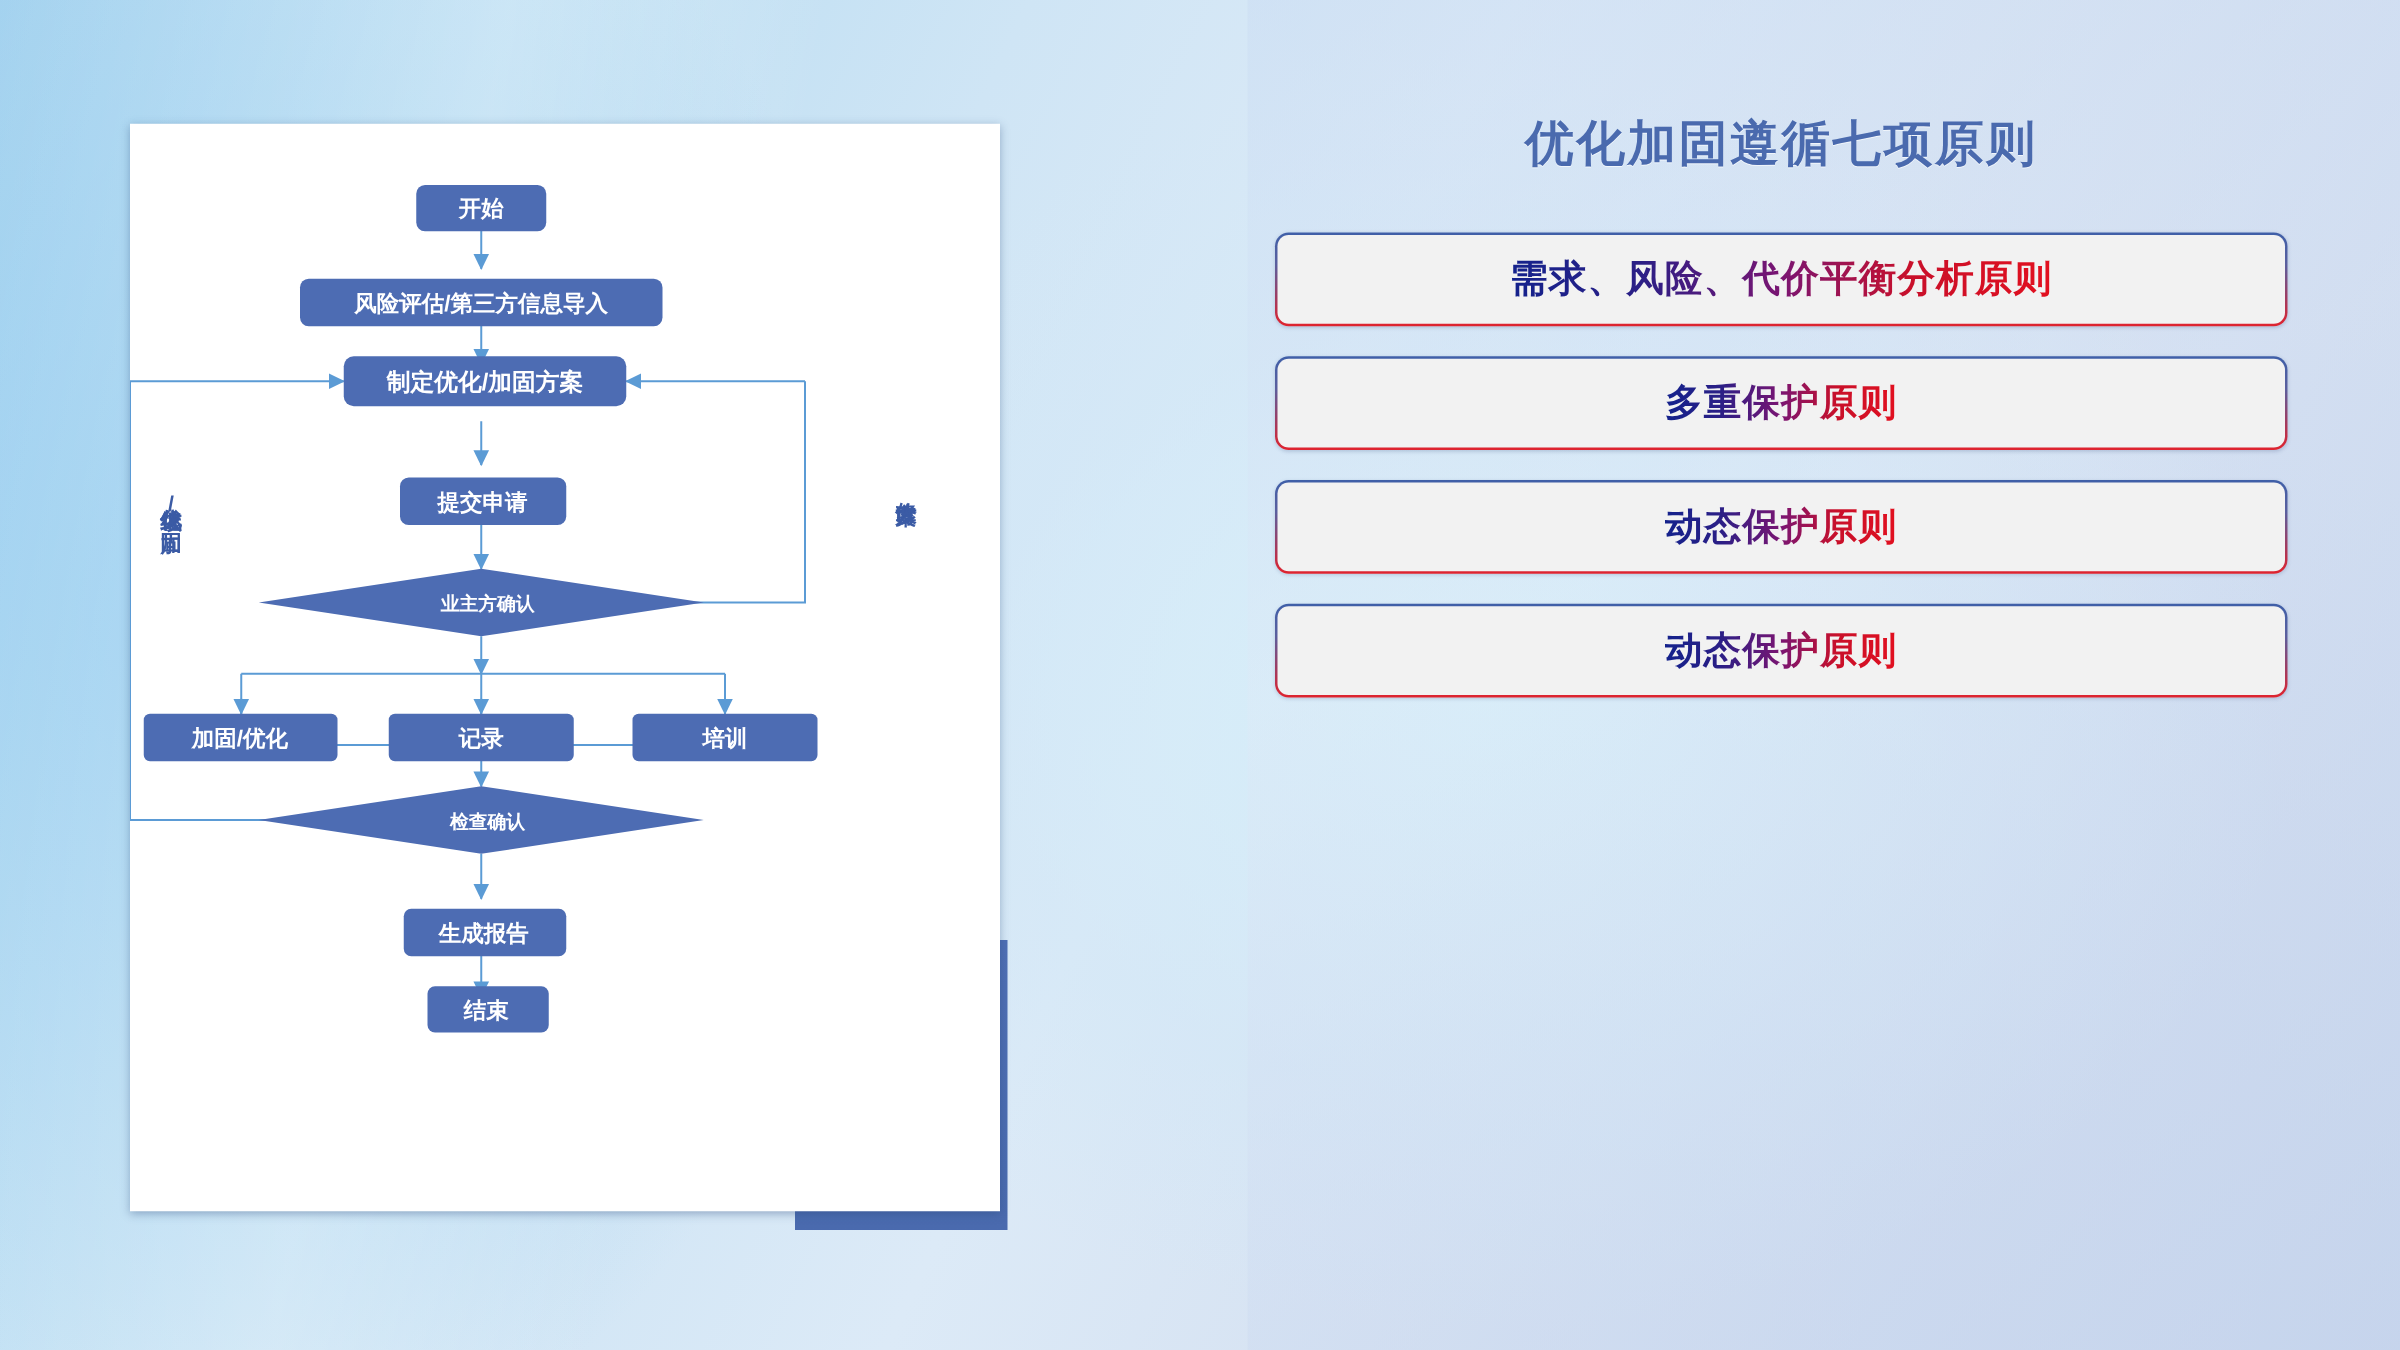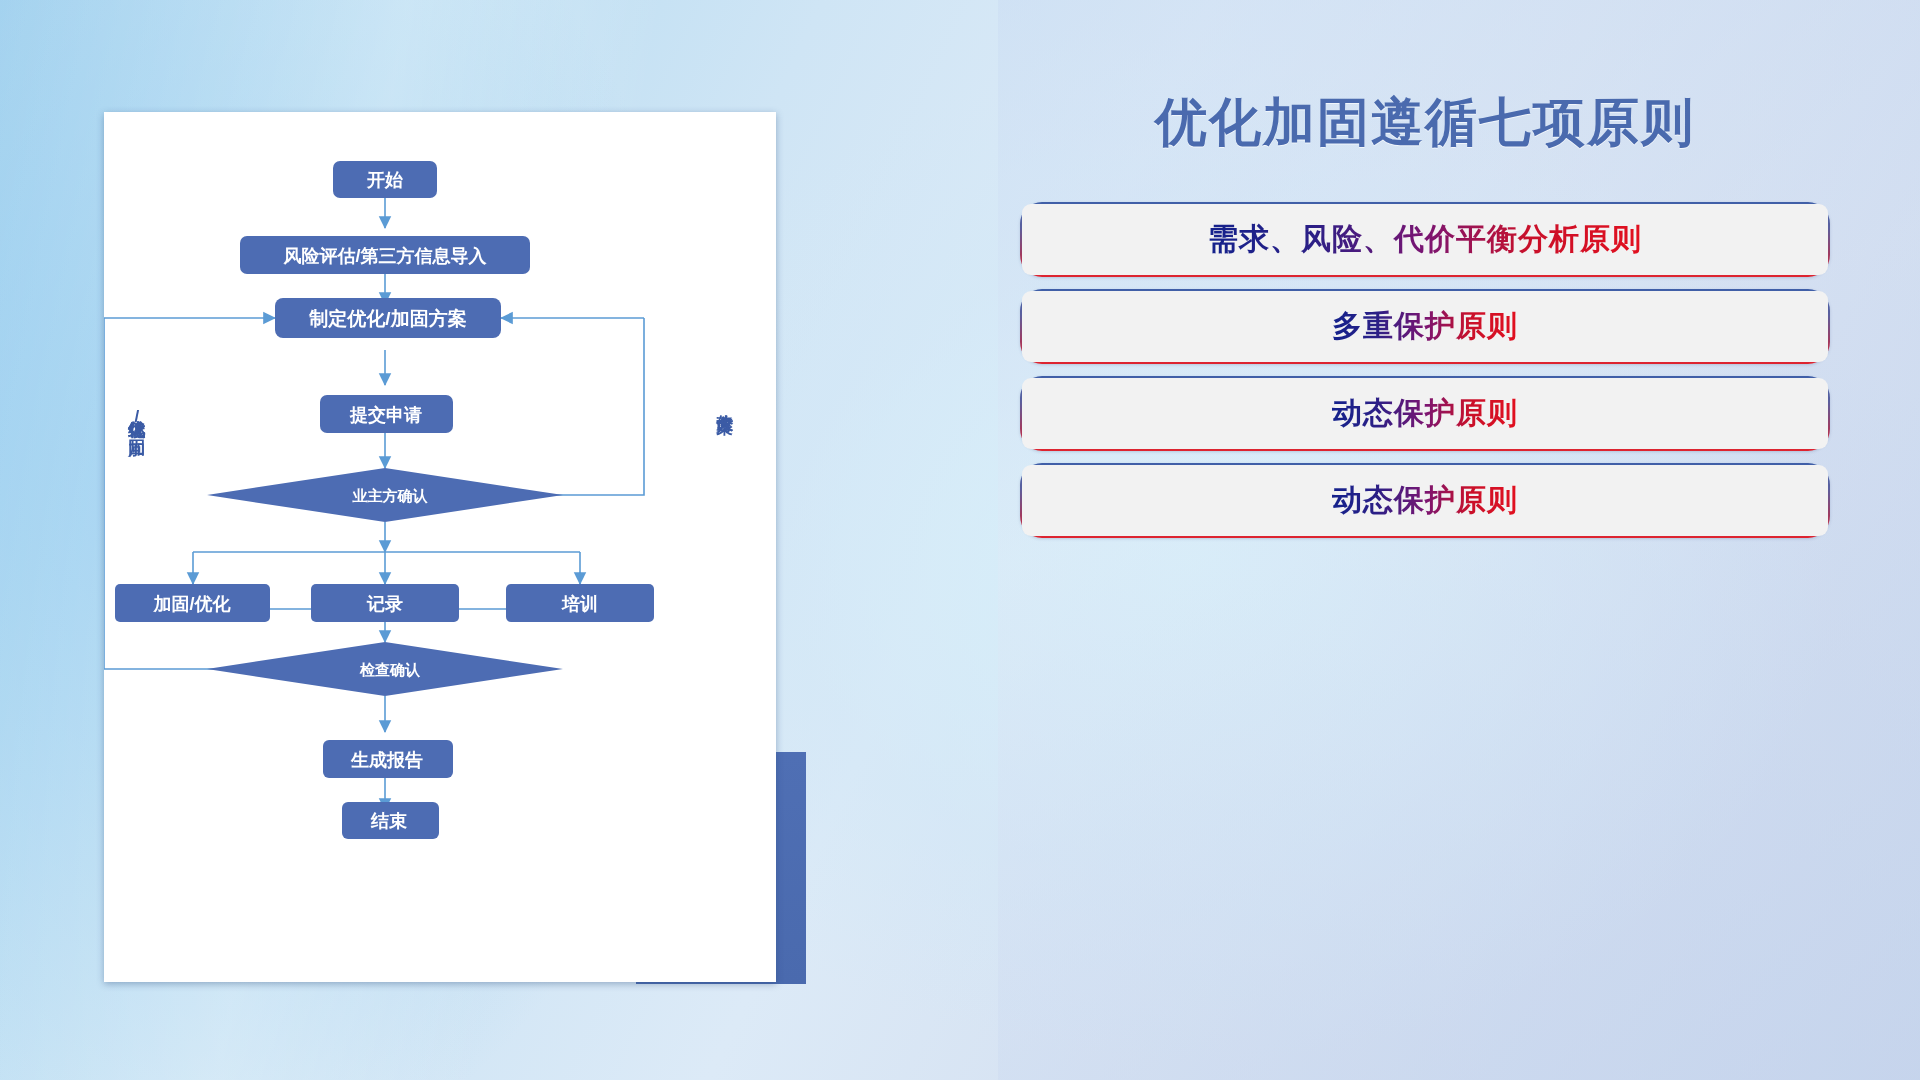--- a/index.html
+++ b/index.html
@@ -24,23 +24,24 @@
     position:absolute;left:0;top:0;width:46%;height:100%;
     background:linear-gradient(100deg, rgba(255,255,255,0) 0%, rgba(255,255,255,.30) 38%, rgba(255,255,255,0) 62%);
   }
 
   
   #flow-accent{
     position:absolute;left:636px;top:752px;width:170px;height:232px;
     background:linear-gradient(180deg,#4f6fb4 0%, #4a6aae 100%);
   }
   #flow-card{
-    position:absolute;left:104px;top:112px;width:672px;height:870px;
+    position:absolute;left:104px;top:99px;width:672px;height:870px;
     background:#ffffff;
     box-shadow:0 2px 7px rgba(40,70,120,.38);
+    padding-left:24px;
   }
   #flow-svg{position:absolute;left:0;top:0;width:672px;height:870px;}
 
   .v-label{
     position:absolute;
     writing-mode:vertical-rl;
     text-orientation:upright;
     font-size:17px;line-height:1.02;
     color:#3b5ba5;font-weight:700;
     letter-spacing:0px;
@@ -48,31 +49,31 @@
   }
   #label-left{left:24px;top:295px;}
   #label-right{left:612px;top:290px;}
 
   
   #right-panel{
     position:absolute;left:1020px;top:88px;width:810px;height:920px;
   }
   #principles-title{
     text-align:center;
-    font-size:52px;font-weight:700;
+    font-size:39px;font-weight:700;
     color:#4a6aae;
     letter-spacing:2px;
     margin:0 0 44px 0;
     text-shadow:0 1px 0 rgba(255,255,255,.65);
   }
   .principle-row{
     position:relative;
     height:71px;
-    margin-bottom:12px;
-    border-radius:22px;
+    margin-bottom:24px;
+    border-radius:11px;
     padding:2px;
     background:linear-gradient(180deg,#3f5fa8 0%, #5a5f9e 34%, #9c3c63 68%, #e0232e 100%);
     box-shadow:0 1px 3px rgba(60,80,130,.22);
   }
   .principle-inner{
     height:100%;
     border-radius:9px;
     background:#f2f2f2;
     display:flex;align-items:center;justify-content:center;
   }

